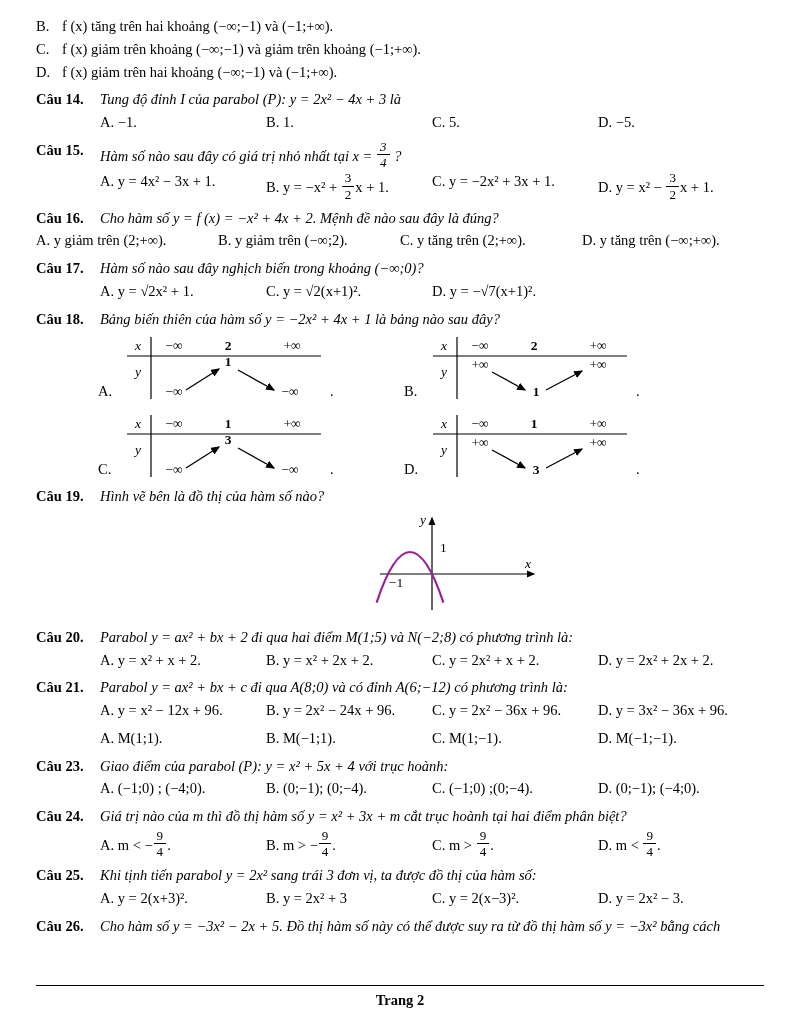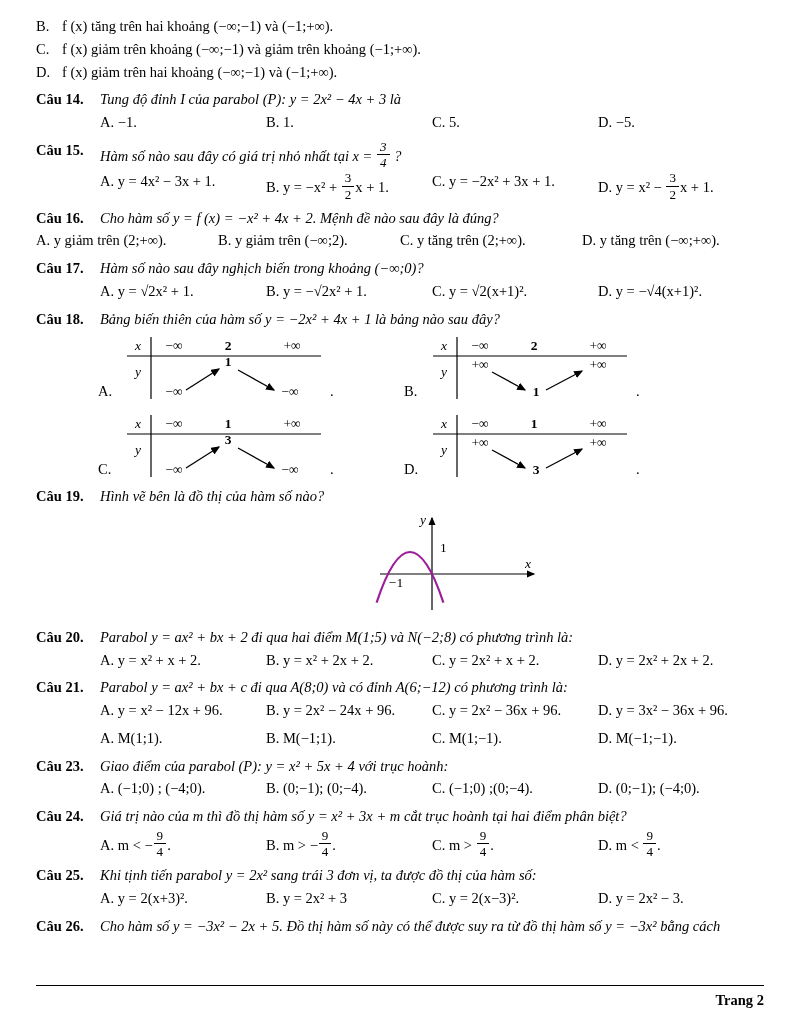--- a/index.html
+++ b/index.html
@@ -23,21 +23,21 @@
   .frac .num{display:block;border-bottom:1px solid #000;padding:0 3px 1px;}
   .frac .den{display:block;padding-top:1px;}
   .tgrid{display:grid;grid-template-columns:306px 306px;row-gap:10px;margin-left:62px;margin-top:4px;}
   .tcell{display:flex;align-items:flex-end;gap:4px;}
   .tlabel{width:22px;flex-shrink:0;}
   .tsuffix{padding-left:2px;}
   .gwrap{margin-left:336px;margin-top:2px;}
   svg text{font-size:13.5px;font-family:"Liberation Serif",serif;fill:#000;}
   svg .it{font-style:italic;}
   svg .bld{font-weight:bold;}
-  .footer{position:absolute;left:36px;right:28px;bottom:12px;border-top:1.6px solid #000;text-align:right;padding-top:4px;}
+  .footer{position:absolute;left:36px;right:28px;bottom:12px;border-top:1.6px solid #000;text-align:center;padding-top:4px;}
   .footer-text{font-weight:bold;}
 </style>
 </head>
 <body>
 
 <div class="page">
   <div id="content">
       <div class="lead">
         <span class="lead-label">B.</span>
         <span class="lead-text">f (x) tăng trên hai khoảng (−∞;−1) và (−1;+∞).</span>
@@ -86,23 +86,22 @@
           <span class="opt">D. y tăng trên (−∞;+∞).</span>
         </div>
       </div>
       <div class="q">
         <div class="qline">
           <span class="qlabel">Câu 17.</span>
           <span class="qstem">Hàm số nào sau đây nghịch biến trong khoảng (−∞;0)?</span>
         </div>
         <div class="opts">
           <span class="opt">A. y = √2x² + 1.</span>
-          <span class="opt">B. y = −√2x² + 1.</span>
           <span class="opt">C. y = √2(x+1)².</span>
-          <span class="opt">D. y = −√4(x+1)².</span>
+          <span class="opt">D. y = −√7(x+1)².</span>
         </div>
       </div>
       <div class="q">
         <div class="qline">
           <span class="qlabel">Câu 18.</span>
           <span class="qstem">Bảng biến thiên của hàm số y = −2x² + 4x + 1 là bảng nào sau đây?</span>
         </div>
         <div class="tgrid">
           <div class="tcell">
             <span class="tlabel">A.</span>

